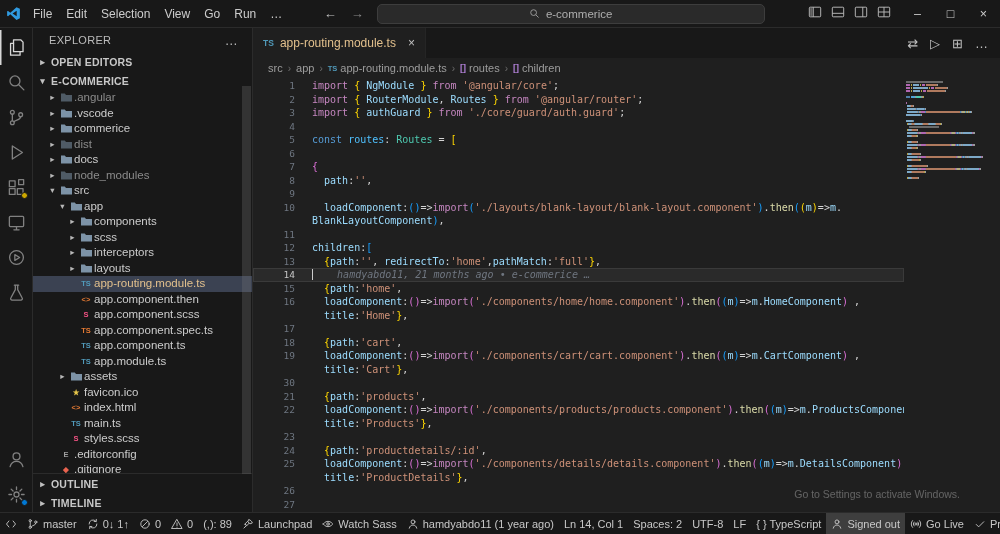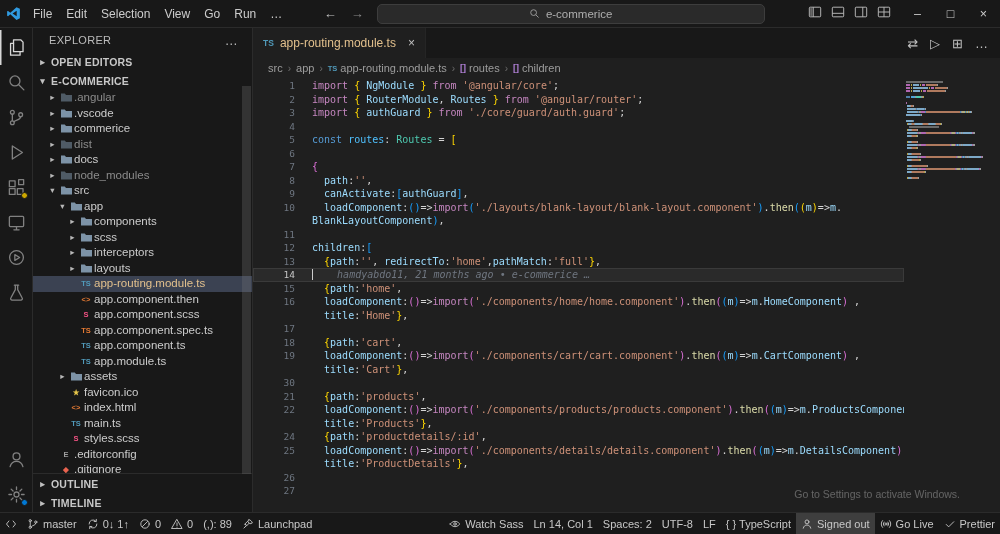--- a/index.html
+++ b/index.html
@@ -509,38 +509,39 @@
       <div id="code-wrap">
         <div id="code">
             <div class="c-row"><span class="c-num">1</span><span class="c-text"><span class="k">import</span><span class="p"> </span><span class="b1">{</span><span class="p"> </span><span class="v">NgModule</span><span class="p"> </span><span class="b1">}</span><span class="p"> </span><span class="k">from</span><span class="p"> </span><span class="s">'@angular/core'</span><span class="p">;</span></span></div>
             <div class="c-row"><span class="c-num">2</span><span class="c-text"><span class="k">import</span><span class="p"> </span><span class="b1">{</span><span class="p"> </span><span class="v">RouterModule</span><span class="p">, </span><span class="v">Routes</span><span class="p"> </span><span class="b1">}</span><span class="p"> </span><span class="k">from</span><span class="p"> </span><span class="s">'@angular/router'</span><span class="p">;</span></span></div>
             <div class="c-row"><span class="c-num">3</span><span class="c-text"><span class="k">import</span><span class="p"> </span><span class="b1">{</span><span class="p"> </span><span class="v">authGuard</span><span class="p"> </span><span class="b1">}</span><span class="p"> </span><span class="k">from</span><span class="p"> </span><span class="s">'./core/guard/auth.guard'</span><span class="p">;</span></span></div>
             <div class="c-row"><span class="c-num">4</span><span class="c-text"></span></div>
             <div class="c-row"><span class="c-num">5</span><span class="c-text"><span class="d">const</span><span class="p"> </span><span class="n2">routes</span><span class="p">: </span><span class="t2">Routes</span><span class="p"> = </span><span class="b1">[</span></span></div>
             <div class="c-row"><span class="c-num">6</span><span class="c-text"></span></div>
             <div class="c-row"><span class="c-num">7</span><span class="c-text"><span class="b2">{</span></span></div>
             <div class="c-row"><span class="c-num">8</span><span class="c-text"><span class="p">  </span><span class="v">path</span><span class="p">:</span><span class="s">''</span><span class="p">,</span></span></div>
-            <div class="c-row"><span class="c-num">9</span><span class="c-text"><span class="p">  </span><span class="v">canActivate</span><span class="p">:</span><span class="b3">[</span><span class="v">authGuard</span><span class="b3">]</span><span class="p">,</span></span></div>
+            <div class="c-row"><span class="c-num">9</span></div>
             <div class="c-row"><span class="c-num">10</span><span class="c-text"><span class="p">  </span><span class="v">loadComponent</span><span class="p">:</span><span class="b3">()</span><span class="p">=&gt;</span><span class="k">import</span><span class="b3">(</span><span class="s">'./layouts/blank-layout/blank-layout.component'</span><span class="b3">)</span><span class="p">.</span><span class="f">then</span><span class="b3">(</span><span class="b1">(</span><span class="v">m</span><span class="b1">)</span><span class="p">=&gt;</span><span class="v">m</span><span class="p">.</span></span></div>
             <div class="c-row"><span class="c-num"></span><span class="c-text"><span class="v">BlankLayoutComponent</span><span class="b3">)</span><span class="p">,</span></span></div>
             <div class="c-row"><span class="c-num">11</span><span class="c-text"></span></div>
             <div class="c-row"><span class="c-num">12</span><span class="c-text"><span class="v">children</span><span class="p">:</span><span class="b3">[</span></span></div>
             <div class="c-row"><span class="c-num">13</span><span class="c-text"><span class="p">  </span><span class="b1">{</span><span class="v">path</span><span class="p">:</span><span class="s">''</span><span class="p">, </span><span class="v">redirectTo</span><span class="p">:</span><span class="s">'home'</span><span class="p">,</span><span class="v">pathMatch</span><span class="p">:</span><span class="s">'full'</span><span class="b1">}</span><span class="p">,</span></span></div>
             <div class="c-row current"><span class="c-num">14</span><span class="c-text"><span class="caret"></span><span class="p">    </span><span class="g">hamdyabdo11, 21 months ago • e-commerice …</span></span></div>
             <div class="c-row"><span class="c-num">15</span><span class="c-text"><span class="p">  </span><span class="b1">{</span><span class="v">path</span><span class="p">:</span><span class="s">'home'</span><span class="p">,</span></span></div>
             <div class="c-row"><span class="c-num">16</span><span class="c-text"><span class="p">  </span><span class="v">loadComponent</span><span class="p">:</span><span class="b2">()</span><span class="p">=&gt;</span><span class="k">import</span><span class="b2">(</span><span class="s">'./components/home/home.component'</span><span class="b2">)</span><span class="p">.</span><span class="f">then</span><span class="b2">(</span><span class="b3">(</span><span class="v">m</span><span class="b3">)</span><span class="p">=&gt;</span><span class="v">m</span><span class="p">.</span><span class="v">HomeComponent</span><span class="b2">)</span><span class="p"> ,</span></span></div>
             <div class="c-row"><span class="c-num"></span><span class="c-text"><span class="p">  </span><span class="v">title</span><span class="p">:</span><span class="s">'Home'</span><span class="b1">}</span><span class="p">,</span></span></div>
             <div class="c-row"><span class="c-num">17</span><span class="c-text"></span></div>
             <div class="c-row"><span class="c-num">18</span><span class="c-text"><span class="p">  </span><span class="b1">{</span><span class="v">path</span><span class="p">:</span><span class="s">'cart'</span><span class="p">,</span></span></div>
             <div class="c-row"><span class="c-num">19</span><span class="c-text"><span class="p">  </span><span class="v">loadComponent</span><span class="p">:</span><span class="b2">()</span><span class="p">=&gt;</span><span class="k">import</span><span class="b2">(</span><span class="s">'./components/cart/cart.component'</span><span class="b2">)</span><span class="p">.</span><span class="f">then</span><span class="b2">(</span><span class="b3">(</span><span class="v">m</span><span class="b3">)</span><span class="p">=&gt;</span><span class="v">m</span><span class="p">.</span><span class="v">CartComponent</span><span class="b2">)</span><span class="p"> ,</span></span></div>
             <div class="c-row"><span class="c-num"></span><span class="c-text"><span class="p">  </span><span class="v">title</span><span class="p">:</span><span class="s">'Cart'</span><span class="b1">}</span><span class="p">,</span></span></div>
             <div class="c-row"><span class="c-num">30</span><span class="c-text"></span></div>
             <div class="c-row"><span class="c-num">21</span><span class="c-text"><span class="p">  </span><span class="b1">{</span><span class="v">path</span><span class="p">:</span><span class="s">'products'</span><span class="p">,</span></span></div>
             <div class="c-row"><span class="c-num">22</span><span class="c-text"><span class="p">  </span><span class="v">loadComponent</span><span class="p">:</span><span class="b2">()</span><span class="p">=&gt;</span><span class="k">import</span><span class="b2">(</span><span class="s">'./components/products/products.component'</span><span class="b2">)</span><span class="p">.</span><span class="f">then</span><span class="b2">(</span><span class="b3">(</span><span class="v">m</span><span class="b3">)</span><span class="p">=&gt;</span><span class="v">m</span><span class="p">.</span><span class="v">ProductsComponent</span></span></div>
             <div class="c-row"><span class="c-num"></span><span class="c-text"><span class="p">  </span><span class="v">title</span><span class="p">:</span><span class="s">'Products'</span><span class="b1">}</span><span class="p">,</span></span></div>
+            <div class="c-row"><span class="c-num">23</span><span class="c-text"></span></div>
             <div class="c-row"><span class="c-num">24</span><span class="c-text"><span class="p">  </span><span class="b1">{</span><span class="v">path</span><span class="p">:</span><span class="s">'productdetails/:id'</span><span class="p">,</span></span></div>
             <div class="c-row"><span class="c-num">25</span><span class="c-text"><span class="p">  </span><span class="v">loadComponent</span><span class="p">:</span><span class="b2">()</span><span class="p">=&gt;</span><span class="k">import</span><span class="b2">(</span><span class="s">'./components/details/details.component'</span><span class="b2">)</span><span class="p">.</span><span class="f">then</span><span class="b2">(</span><span class="b3">(</span><span class="v">m</span><span class="b3">)</span><span class="p">=&gt;</span><span class="v">m</span><span class="p">.</span><span class="v">DetailsComponent</span><span class="b2">)</span><span class="p"> ,</span></span></div>
             <div class="c-row"><span class="c-num"></span><span class="c-text"><span class="p">  </span><span class="v">title</span><span class="p">:</span><span class="s">'ProductDetails'</span><span class="b1">}</span><span class="p">,</span></span></div>
             <div class="c-row"><span class="c-num">26</span><span class="c-text"></span></div>
             <div class="c-row"><span class="c-num">27</span><span class="c-text"></span></div>
           </div>
         <div id="minimap">
             <div class="mm-row"><span style="width: 36.72px; background: rgb(106, 106, 106);"></span></div>
             <div class="mm-row"><span style="width: 4.32px; background: rgb(178, 103, 178);"></span><span style="width: 1px; background: transparent;"></span><span style="width: 1px; background: rgb(181, 162, 74);"></span><span style="width: 1px; background: transparent;"></span><span style="width: 5.76px; background: rgb(125, 169, 200);"></span><span style="width: 1px; background: transparent;"></span><span style="width: 1px; background: rgb(181, 162, 74);"></span><span style="width: 1px; background: transparent;"></span><span style="width: 2.88px; background: rgb(178, 103, 178);"></span><span style="width: 1px; background: transparent;"></span><span style="width: 10.8px; background: rgb(176, 122, 94);"></span><span style="width: 1px; background: rgb(154, 154, 154);"></span></div>
             <div class="mm-row"><span style="width: 4.32px; background: rgb(178, 103, 178);"></span><span style="width: 1px; background: transparent;"></span><span style="width: 1px; background: rgb(181, 162, 74);"></span><span style="width: 1px; background: transparent;"></span><span style="width: 8.64px; background: rgb(125, 169, 200);"></span><span style="width: 1.44px; background: rgb(154, 154, 154);"></span><span style="width: 4.32px; background: rgb(125, 169, 200);"></span><span style="width: 1px; background: transparent;"></span><span style="width: 1px; background: rgb(181, 162, 74);"></span><span style="width: 1px; background: transparent;"></span><span style="width: 2.88px; background: rgb(178, 103, 178);"></span><span style="width: 1px; background: transparent;"></span><span style="width: 12.24px; background: rgb(176, 122, 94);"></span><span style="width: 1px; background: rgb(154, 154, 154);"></span></div>
@@ -648,20 +649,29 @@
         <div class="st-item">
           <span class="st-ico">
             <svg viewBox="0 0 16 16" width="12" height="12" fill="none" stroke="currentColor" stroke-width="1.2" stroke-linecap="round" stroke-linejoin="round">
               <path d="M1.6 8S4.1 4.4 8 4.4 14.4 8 14.4 8 11.9 11.6 8 11.6 1.6 8 1.6 8z"></path>
               <circle cx="8" cy="8" r="1.7"></circle>
             </svg>
           </span>
           <span>Watch Sass</span>
         </div>
         <div class="st-item">
+          <span class="st-ico">
+            <svg viewBox="0 0 16 16" width="12" height="12" fill="none" stroke="currentColor" stroke-width="1.2" stroke-linecap="round" stroke-linejoin="round">
+              <circle cx="8" cy="5.2" r="2.6"></circle>
+              <path d="M3 13.6c.7-3 2.7-4.2 5-4.2s4.3 1.2 5 4.2"></path>
+            </svg>
+          </span>
+          <span>hamdyabdo11 (1 year ago)</span>
+        </div>
+        <div class="st-item">
           <span>Ln 14, Col 1</span>
         </div>
         <div class="st-item">
           <span>Spaces: 2</span>
         </div>
         <div class="st-item">
           <span>UTF-8</span>
         </div>
         <div class="st-item">
           <span>LF</span>

